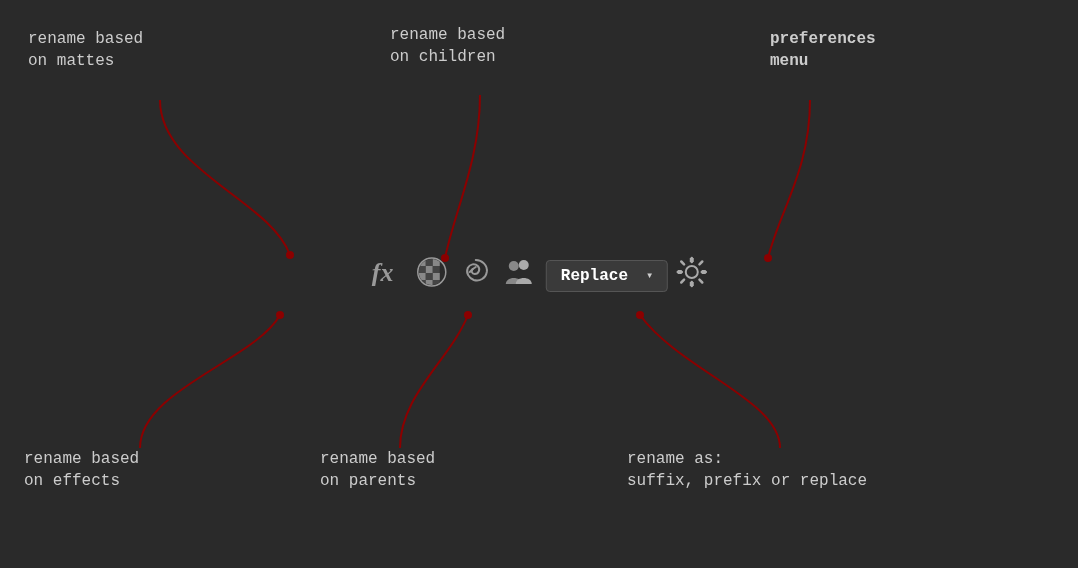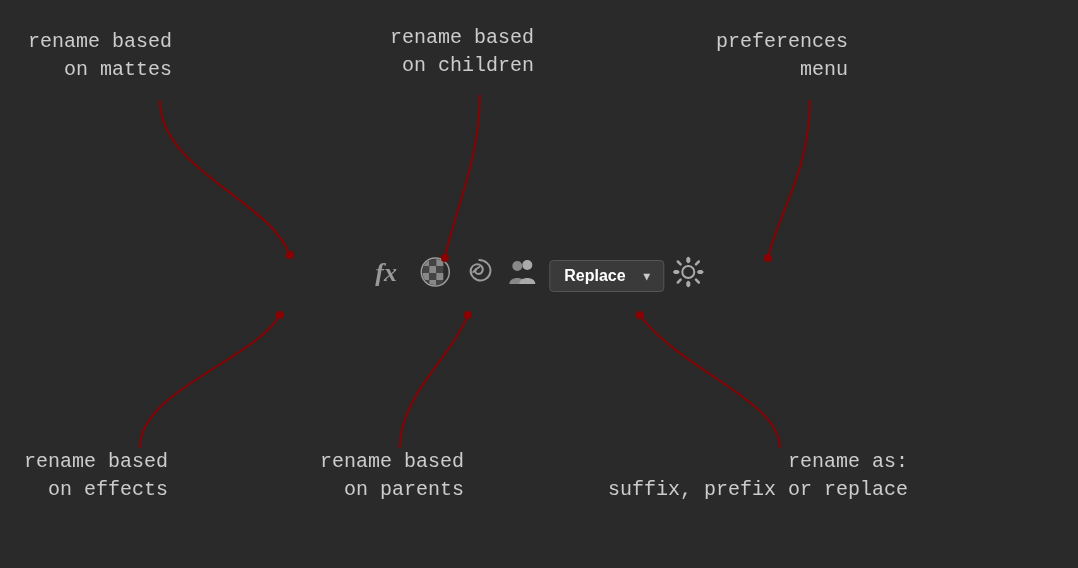--- a/index.html
+++ b/index.html
@@ -9,23 +9,23 @@
       height: 568px;
       background-color: #2a2a2a;
       overflow: hidden;
       font-family: 'Courier New', Courier, monospace;
       position: relative;
     }
 
     .annotation {
       position: absolute;
       color: #cccccc;
-      font-size: 20px;
+      font-size: 16px;
       line-height: 1.4;
-      text-align: right;
+      text-align: left;
       white-space: pre-line;
     }
 
     
     .curves-svg {
       position: absolute;
       top: 0;
       left: 0;
       width: 1078px;
       height: 568px;
@@ -56,21 +56,21 @@
       font-style: italic;
       font-weight: bold;
       color: #fef9c3;
     }
 
     .replace-btn {
       background-color: #3a3a3a;
       border: 1px solid #555555;
       color: #ffffff;
       font-size: 16px;
-      font-family: Liberation Sans, sans-serif;
+      font-family: Liberation Mono, monospace;
       font-weight: 600;
       padding: 6px 14px;
       border-radius: 4px;
       cursor: pointer;
       display: flex;
       align-items: center;
       gap: 18px;
     }
 
     .replace-btn .chevron {
@@ -86,30 +86,30 @@
   </style>
 </head>
 <body>
 
 <div class="annotation" style="top:28px; left:28px;">rename based
  on mattes</div>
 
 <div class="annotation" style="top:24px; left:390px;">rename based
  on children</div>
 
-<div class="annotation" style="top:28px; left:716px;">preferences
+<div class="annotation" style="top:28px; left:770px;font-weight:bold;">preferences
     menu</div>
 
 <div class="annotation" style="top:448px; left:24px;">rename based
   on effects</div>
 
 <div class="annotation" style="top:448px; left:320px;">rename based
   on parents</div>
 
-<div class="annotation" style="top:448px; left:608px;">rename as:
+<div class="annotation" style="top:448px; left:627px;">rename as:
 suffix, prefix or replace</div>
 
 <div class="toolbar">
 
   <span class="toolbar-icon fx-icon">
     <svg width="36" height="36" viewBox="0 0 36 36" fill="none" xmlns="http://www.w3.org/2000/svg">
       <text x="2" y="28" font-family="Georgia, serif" font-style="italic" font-weight="bold" font-size="26" fill="#999999">fx</text>
     </svg>
   </span>
 

